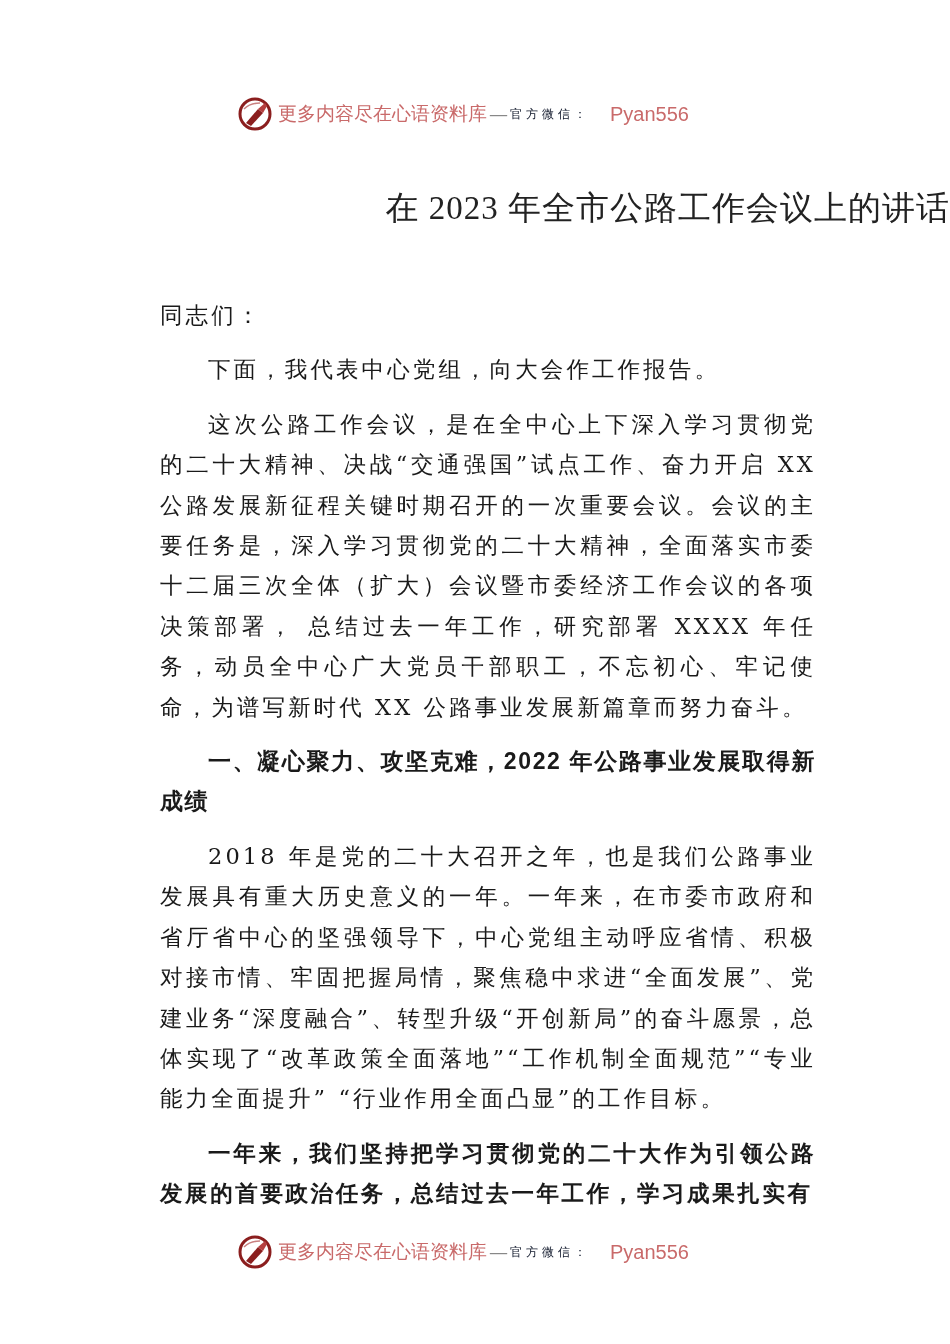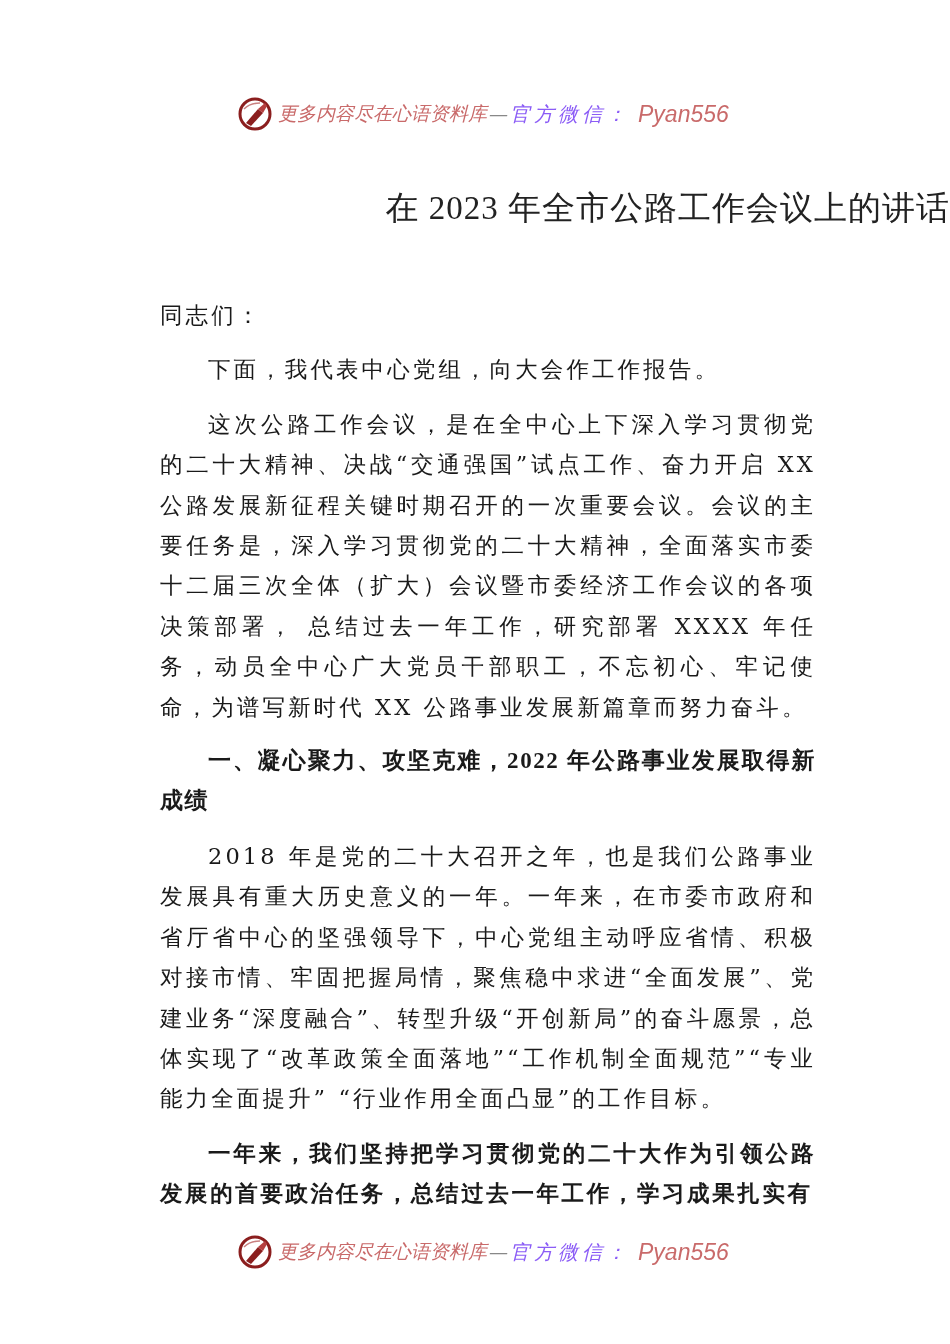--- a/index.html
+++ b/index.html
@@ -1,33 +1,33 @@
 <!DOCTYPE html>
 <html><head>
   <meta charset="utf-8">
   <style>
     html, body { margin: 0; padding: 0; background: #ffffff; }
     body { width: 950px; height: 1344px; position: relative; overflow: hidden;
            font-family: "DejaVu Serif", "Liberation Serif", serif; color: #1a1a1a; }
-    .banner { position: absolute; left: 238px; height: 40px; display: flex; align-items: center; white-space: nowrap; font-style: italic; }
+    .banner { position: absolute; left: 238px; height: 40px; display: flex; align-items: center; white-space: nowrap; }
     .banner.top { top: 94px; }
     .banner.bottom { top: 1232px; }
     .banner .logo { width: 34px; height: 34px; margin-right: 6px; }
     .banner .promo { color: #c96a6a; font-size: 19px; font-family: "DejaVu Serif", serif; letter-spacing: 0px; }
     .banner .dash { color: #888; font-size: 19px; margin: 0 2px; }
-    .banner .wechat { color: #8b5cf6; font-size: 20px; font-family: "DejaVu Serif", serif; letter-spacing: 4px; }
-    .banner .id { color: #c96a6a; font-size: 23px; font-family: "Liberation Sans", sans-serif; margin-left: 8px; }
+    .banner .wechat { color: #0f172a; font-size: 12px; font-family: "DejaVu Serif", serif; letter-spacing: 4px; }
+    .banner .id { color: #c96a6a; font-size: 20px; font-family: "Liberation Sans", sans-serif; margin-left: 20px; }
 
     .title { position: absolute; top: 186px; left: 0; width: 950px; text-align: right;
              font-size: 33px; font-family: "Liberation Serif", "DejaVu Serif", serif; color: #222; letter-spacing: 1px; }
 
     .content { position: absolute; top: 281px; left: 146px; width: 684px; font-size: 22.5px; line-height: 40.4px; }
     .content p { margin: 14px; text-align: justify; letter-spacing: 3.1px; }
     .content p.indent { text-indent: 48px; }
-    .content p.heading { font-family: Liberation Serif, serif; font-weight: bold; font-size: 23px; letter-spacing: 1.6px; }
+    .content p.heading { font-family: Liberation Sans, sans-serif; font-weight: bold; font-size: 23px; letter-spacing: 1.6px; }
     .content p.boldpara { font-weight: bold; letter-spacing: 2.6px; }
   </style>
 </head>
 <body>
 
 <div class="banner top">
   <svg class="logo" viewBox="0 0 34 34">
     <circle cx="17" cy="17" r="15" fill="none" stroke="#8b1e1e" stroke-width="3"></circle>
     <path d="M8 26 L20 12 L25 16 L13 29 Z" fill="#8b1e1e"></path>
     <path d="M20 12 L27 6 L29 9 L25 16 Z" fill="#b54040"></path>

